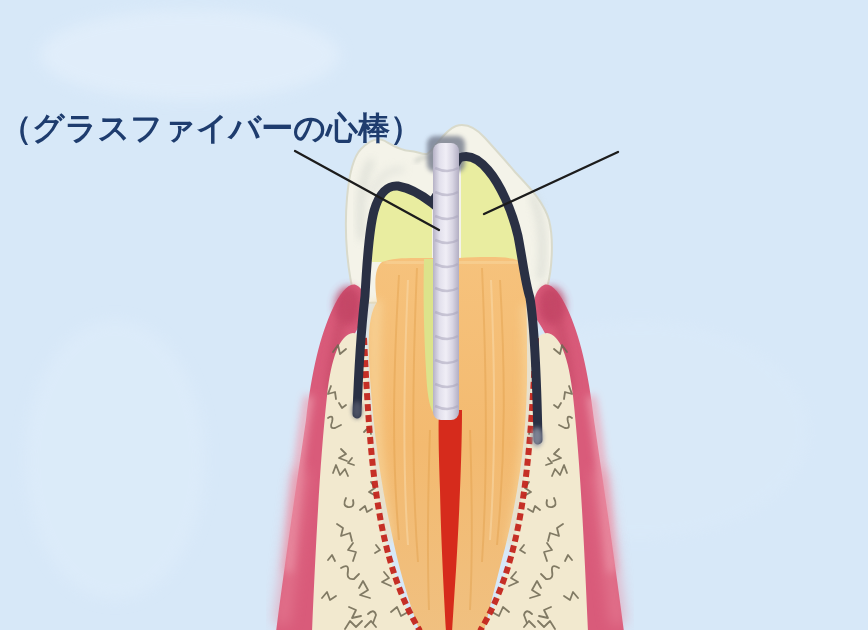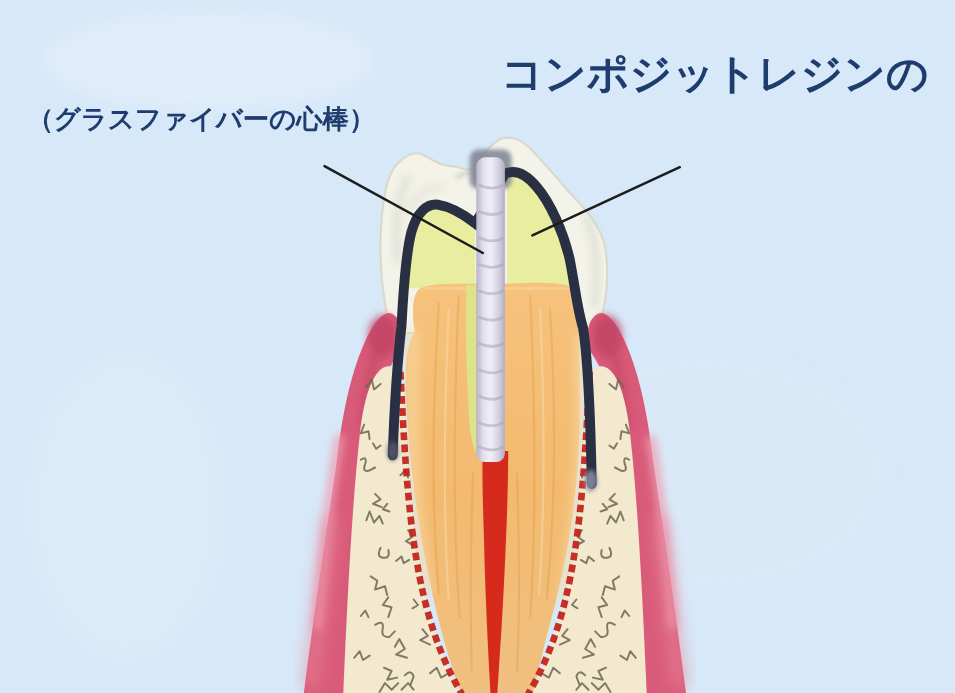--- a/index.html
+++ b/index.html
@@ -14,21 +14,21 @@
   .lbl{
     position:absolute;
     color:#1e3c6e;
     font-weight:bold;
     text-align:center;
     line-height:1.05;
     white-space:nowrap;
     letter-spacing:0px;
   }
   #lbl-fp-title{left:28px;top:60px;width:330px;font-size:39px;}
-  #lbl-fp-sub  {left:0px;top:96px;width:366px;font-size:24px;}
+  #lbl-fp-sub  {left:0px;top:112px;width:366px;font-size:32px;font-family:Liberation Serif, serif;}
   #lbl-rc-title{left:452px;top:49px;width:396px;font-size:38px;}
   #lbl-rc-sub  {left:452px;top:93px;width:372px;font-size:33px;}
 </style>
 </head>
 <body>
 
 <div class="stage">
 
   <svg width="868" height="630" viewBox="0 0 868 630">
     <defs>
@@ -171,17 +171,14 @@
       <path d="M435,406 q13,6 23,0"></path>
     </g>
 
     <line x1="295" y1="151" x2="439" y2="230" stroke="#1c1c1c" stroke-width="2.3" stroke-linecap="round"></line>
     <line x1="618" y1="152" x2="484" y2="214" stroke="#1c1c1c" stroke-width="2.3" stroke-linecap="round"></line>
   </svg>
 
   <div class="lbl" id="lbl-fp-sub">
     <span>（グラスファイバーの心棒）</span>
   </div>
-  <div class="lbl" id="lbl-rc-title">
-    <span>コンポジットレジンの</span>
-  </div>
 
 </div>
 
 </body></html>

